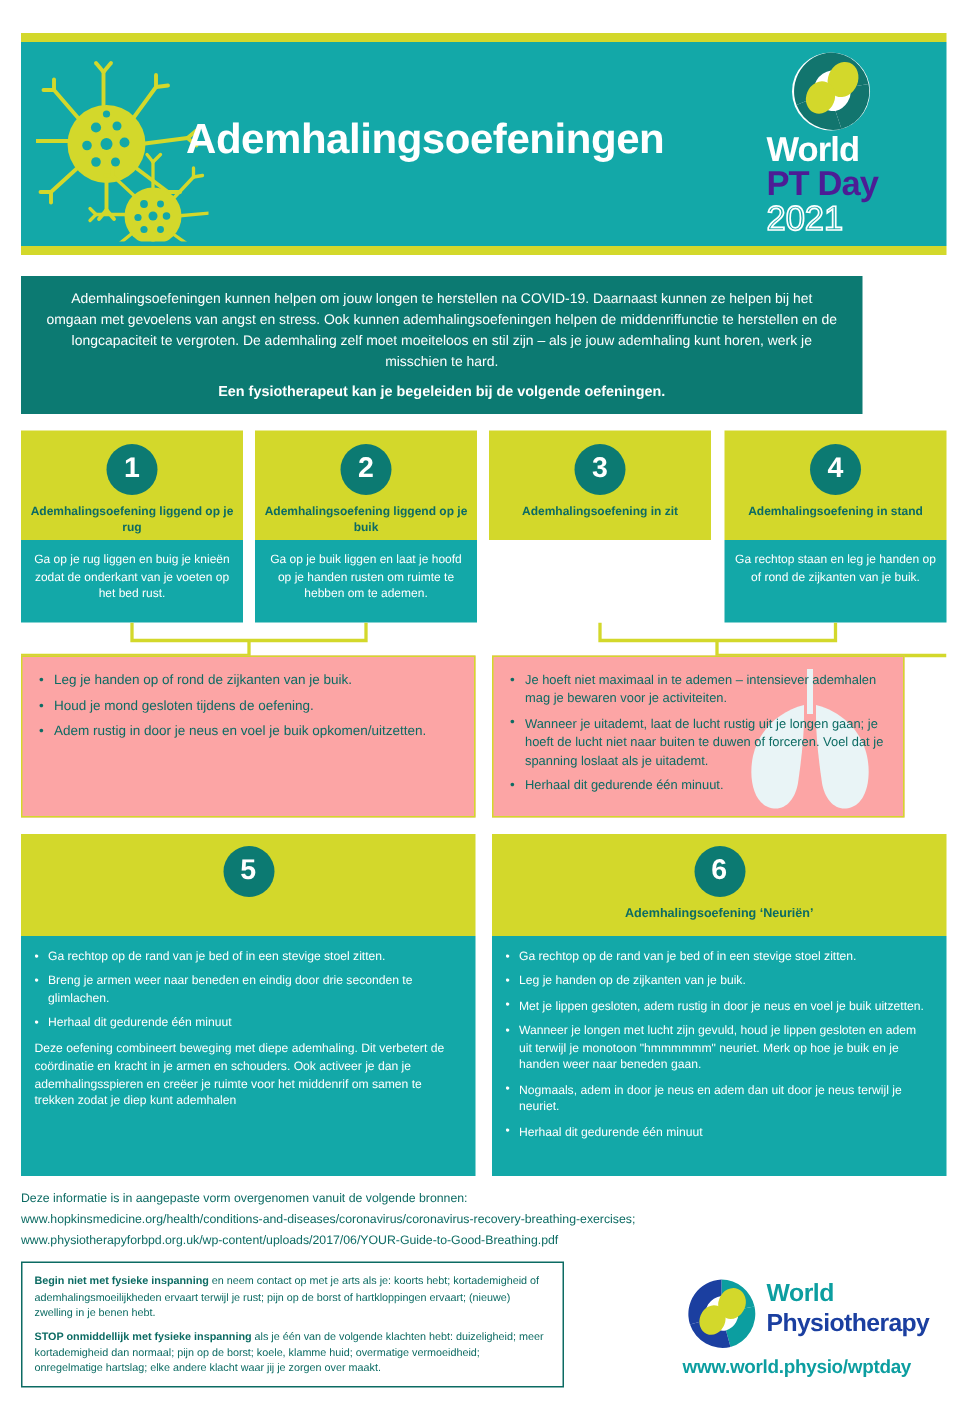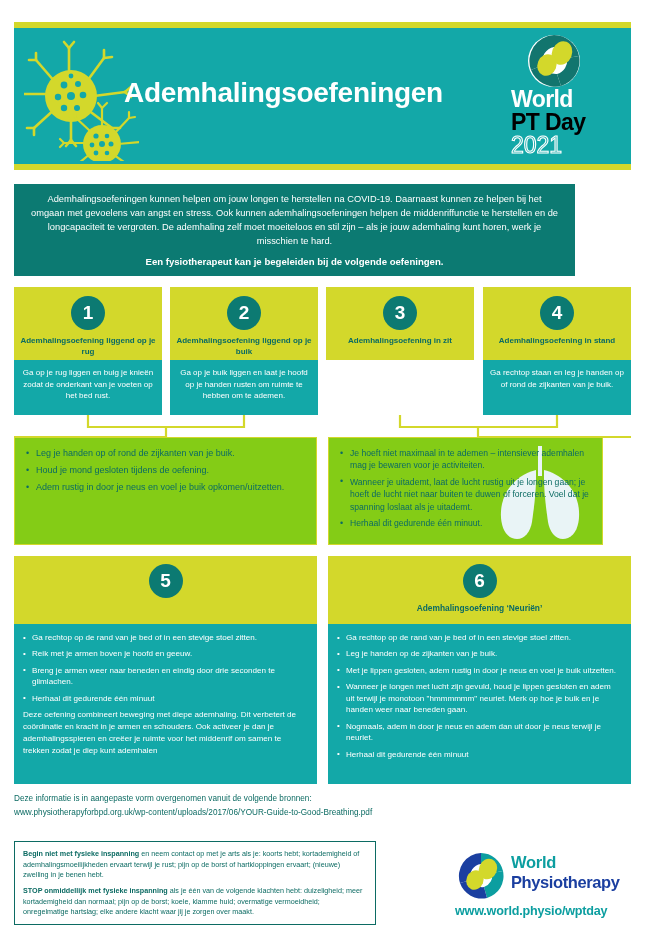--- a/index.html
+++ b/index.html
@@ -25,21 +25,21 @@
   .virus-group { position: absolute; left: 10px; top: 8px; width: 115px; height: 125px; }
   .header-title {
     position: absolute; left: 110px; top: 50px; width: 390px;
     color: #ffffff; font-size: 28px; font-weight: bold; letter-spacing: -0.3px;
     line-height: 1.05;
   }
   .wptd-logo { position: absolute; right: 10px; top: 6px; width: 110px; height: 126px; }
   .wptd-mark { position: absolute; left: 16px; top: 0px; width: 54px; height: 54px; }
   .wptd-world { position: absolute; left: 0px; top: 54px; color: #fff; font-size: 23px;
      font-weight: bold; letter-spacing: -0.6px; line-height: 1.0; }
-  .wptd-ptday { position: absolute; left: 0px; top: 77px; color: #000000; font-size: 23px;
+  .wptd-ptday { position: absolute; left: 0px; top: 77px; color: #4c1d95; font-size: 23px;
      font-weight: bold; letter-spacing: -0.6px; line-height: 1.0; text-align: right; }
   .wptd-year { position: absolute; left: 0px; top: 100px; font-size: 23px; line-height: 1.0;
      color: transparent; -webkit-text-stroke: 1.1px #ffffff; letter-spacing: 0px; }
 
   
   .intro-box {
     position: absolute; left: 14px; top: 184px; width: 561px; height: 92px;
     background: #0c7a72; color: #ffffff;
     padding: 8px 16px 6px 16px;
     text-align: center;
@@ -71,21 +71,21 @@
     font-size: 8px; line-height: 1.45; text-align: center;
     padding: 7px 7px 0 7px;
   }
 
   
   .connectors { position: absolute; left: 14px; top: 415px; width: 617px; height: 26px; }
 
   
   .bullet-box {
     position: absolute; top: 437px; height: 108px;
-    border: 1.5px solid #d3d82b; background: #84cc16;
+    border: 1.5px solid #d3d82b; background: #fca5a5;
     padding: 9px 10px 0 10px; overflow: hidden;
   }
   #bullets-left { left: 14px; width: 303px; }
   #bullets-right { left: 328px; width: 275px; }
   .lungs-bg { position: absolute; right: 8px; top: 2px; width: 108px; height: 104px; opacity: 1; }
   .blist { position: relative; list-style: none; }
   .blist li {
     position: relative; color: #0c6b63; font-size: 9px; line-height: 1.45;
     padding-left: 11px; margin-bottom: 4px;
   }
@@ -318,21 +318,20 @@
     </ul>
   </div>
 
   <div class="panel" id="panel-5">
     <div class="panel-top">
       <div class="badge">5</div>
     </div>
     <div class="panel-body">
       <ul>
         <li>Ga rechtop op de rand van je bed of in een stevige stoel zitten.</li>
-        <li>Reik met je armen boven je hoofd en geeuw.</li>
         <li>Breng je armen weer naar beneden en eindig door drie seconden te glimlachen.</li>
         <li>Herhaal dit gedurende één minuut</li>
       </ul>
       <div class="panel-note">Deze oefening combineert beweging met diepe ademhaling. Dit verbetert de coördinatie en kracht in je armen en schouders. Ook activeer je dan je ademhalingsspieren en creëer je ruimte voor het middenrif om samen te trekken zodat je diep kunt ademhalen</div>
     </div>
   </div>
 
   <div class="panel" id="panel-6">
     <div class="panel-top">
       <div class="badge">6</div>
@@ -345,20 +344,21 @@
         <li>Met je lippen gesloten, adem rustig in door je neus en voel je buik uitzetten.</li>
         <li>Wanneer je longen met lucht zijn gevuld, houd je lippen gesloten en adem uit terwijl je monotoon "hmmmmmm" neuriet. Merk op hoe je buik en je handen weer naar beneden gaan.</li>
         <li>Nogmaals, adem in door je neus en adem dan uit door je neus terwijl je neuriet.</li>
         <li>Herhaal dit gedurende één minuut</li>
       </ul>
     </div>
   </div>
 
   <div class="sources">
     <p>Deze informatie is in aangepaste vorm overgenomen vanuit de volgende bronnen:</p>
+    <p>www.hopkinsmedicine.org/health/conditions-and-diseases/coronavirus/coronavirus-recovery-breathing-exercises;</p>
     <p>www.physiotherapyforbpd.org.uk/wp-content/uploads/2017/06/YOUR-Guide-to-Good-Breathing.pdf</p>
   </div>
 
   <div class="warn-box">
     <p class="warn-p"><b>Begin niet met fysieke inspanning</b><span> en neem contact op met je arts als je: koorts hebt; kortademigheid of ademhalingsmoeilijkheden ervaart terwijl je rust; pijn op de borst of hartkloppingen ervaart; (nieuwe) zwelling in je benen hebt.</span></p>
     <p class="warn-p"><b>STOP onmiddellijk met fysieke inspanning</b><span> als je één van de volgende klachten hebt: duizeligheid; meer kortademigheid dan normaal; pijn op de borst; koele, klamme huid; overmatige vermoeidheid; onregelmatige hartslag; elke andere klacht waar jij je zorgen over maakt.</span></p>
   </div>
 
   <div class="wp-logo">
     <div class="wp-mark">

